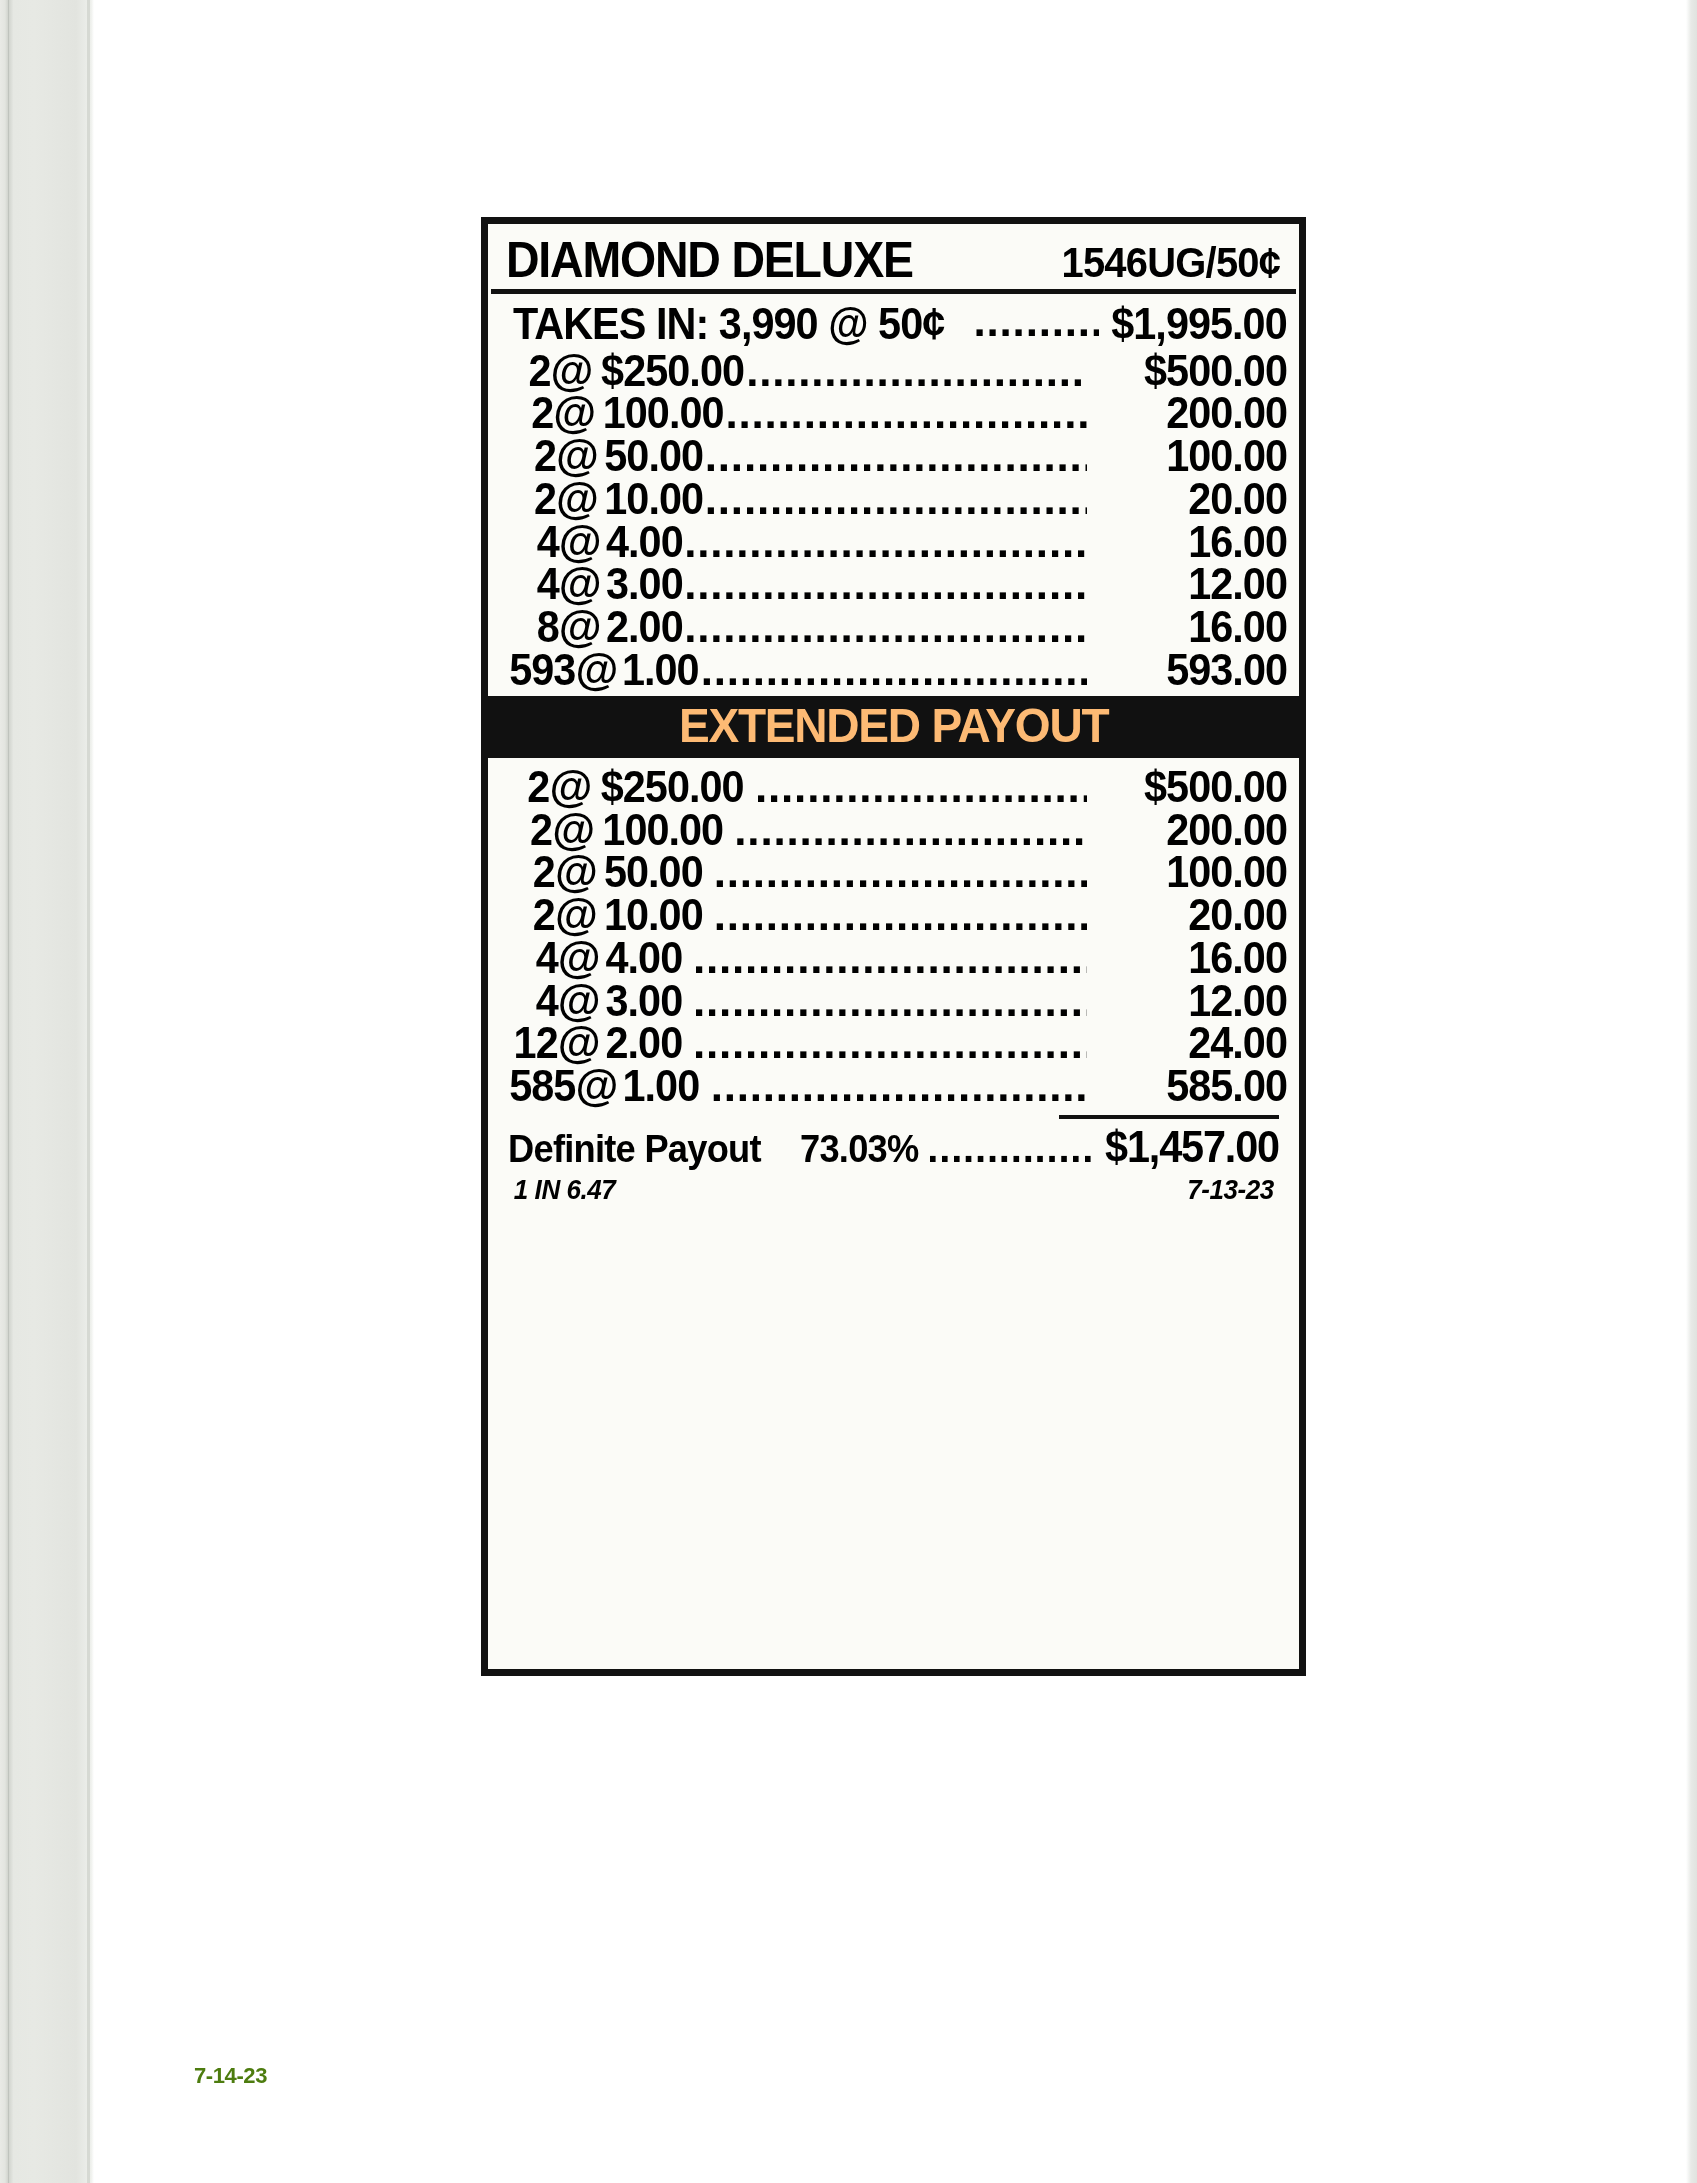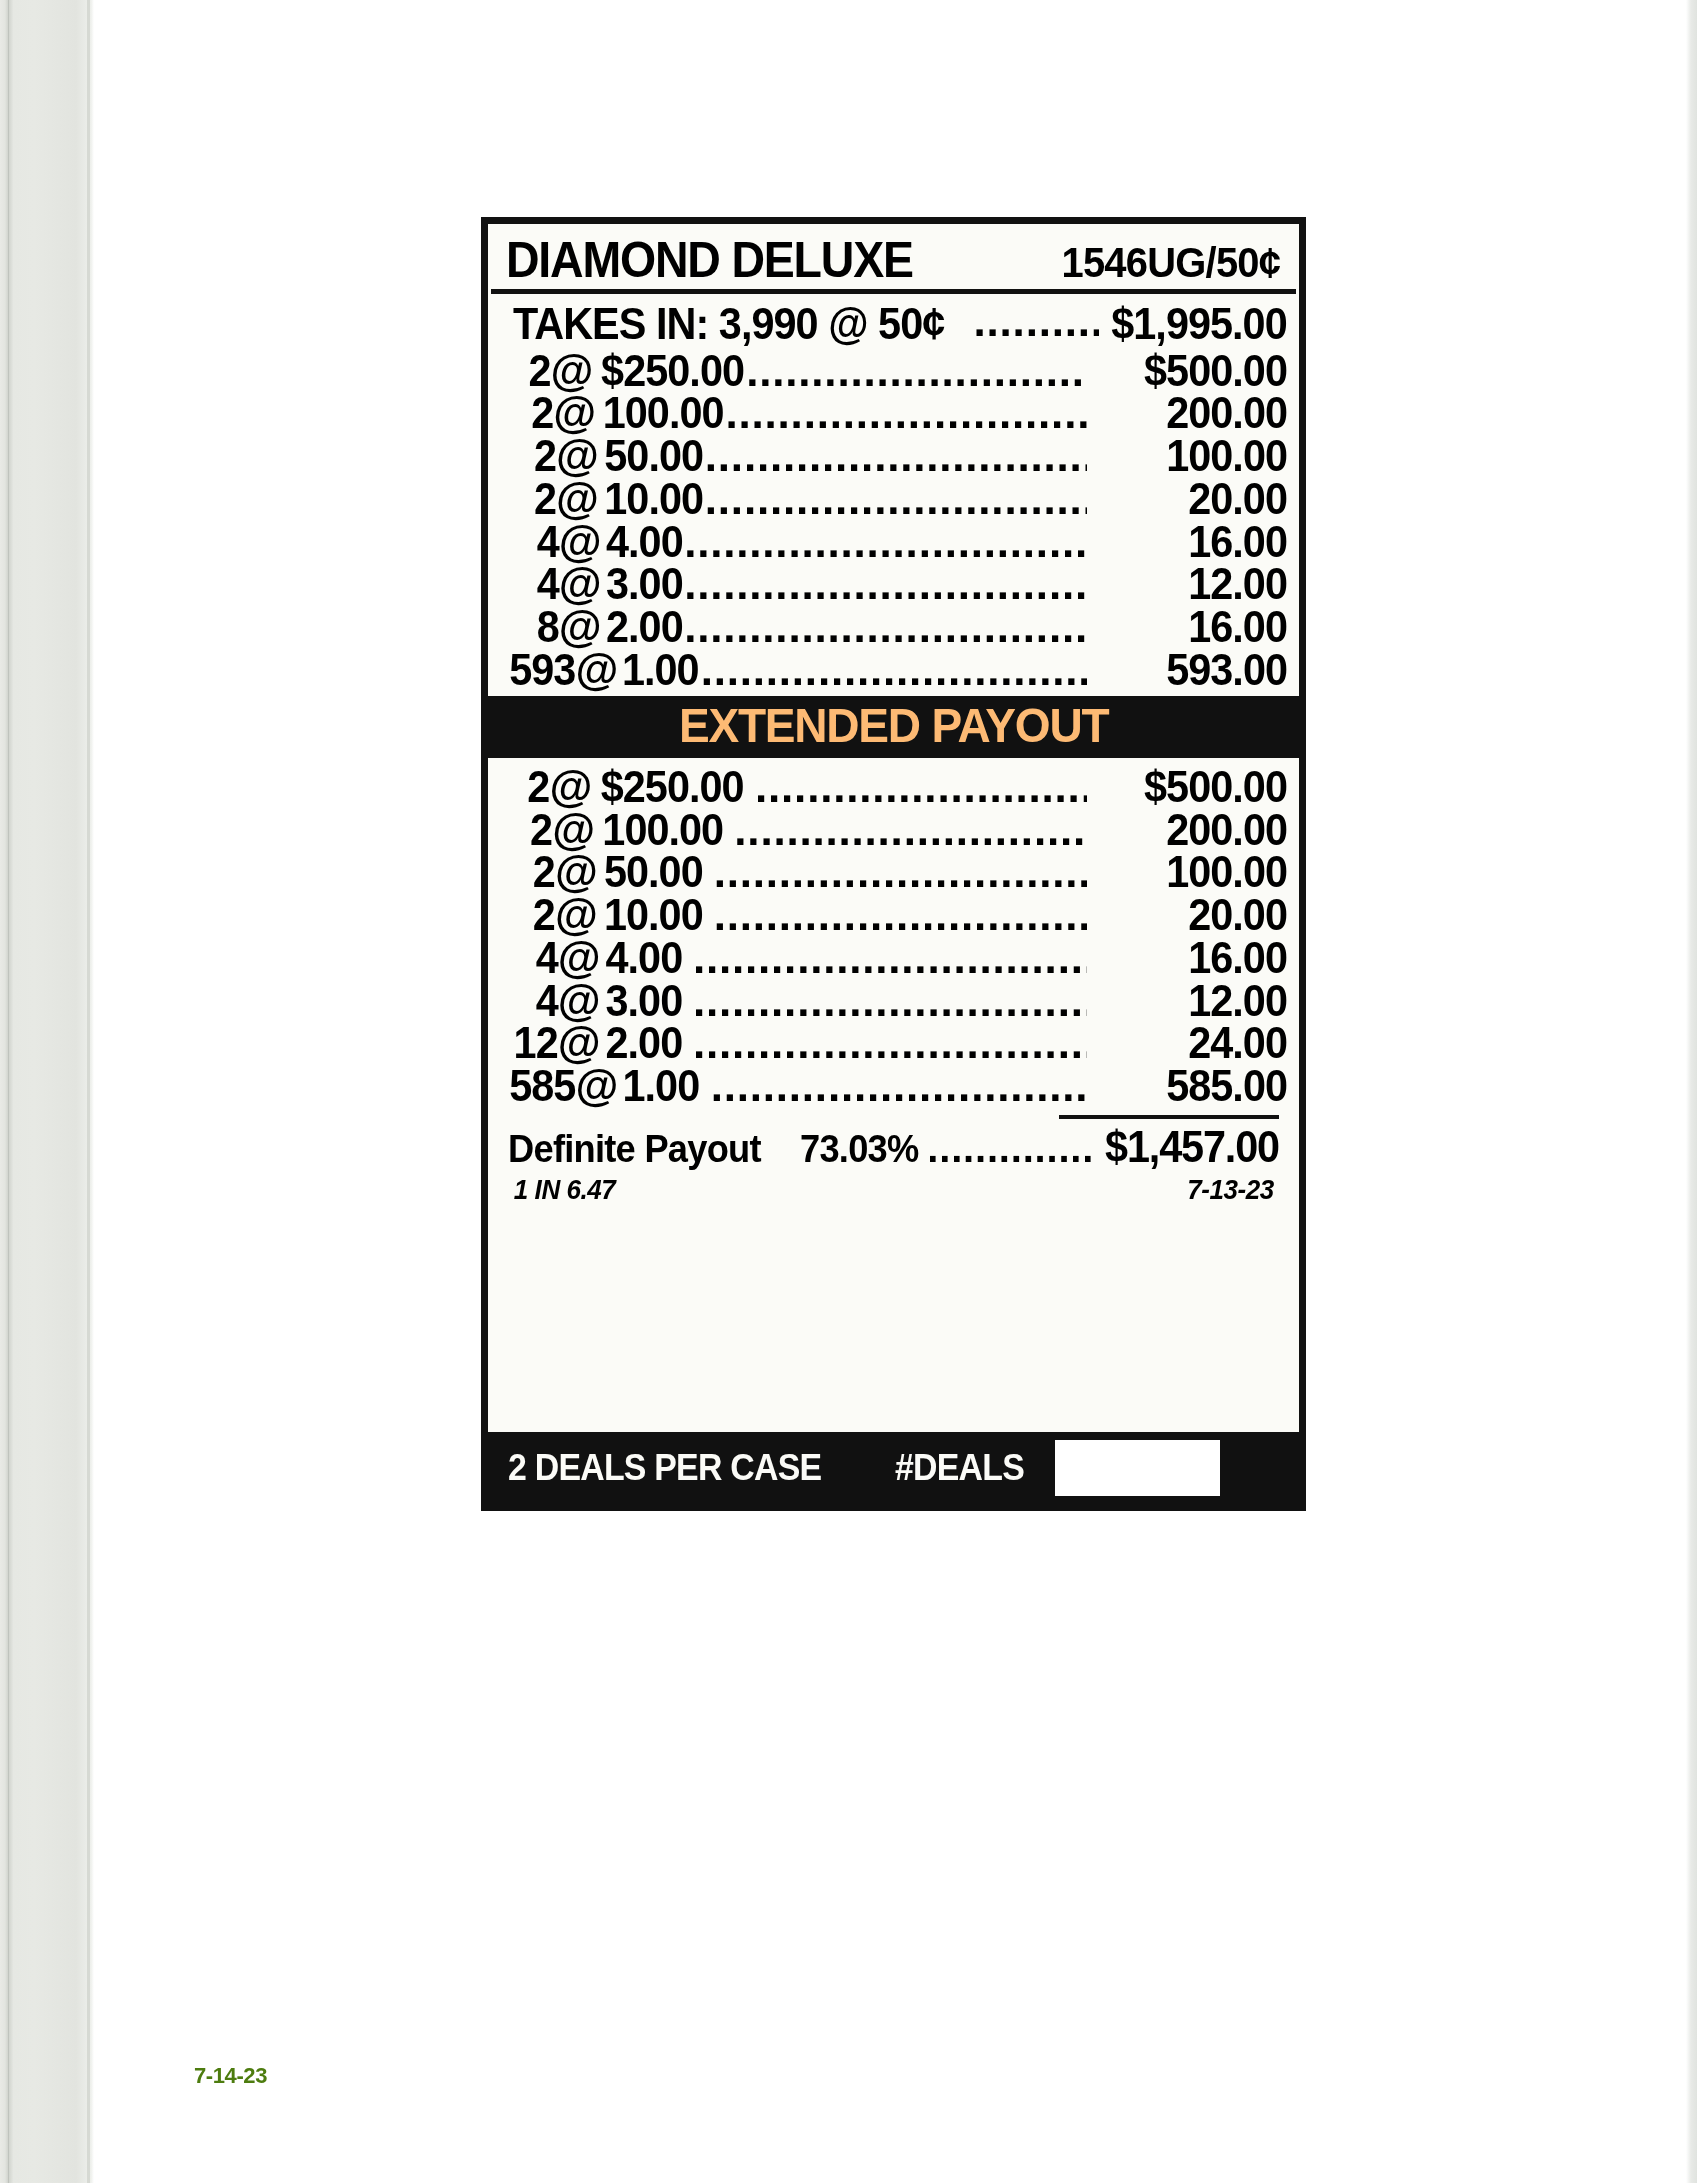--- a/index.html
+++ b/index.html
@@ -42,21 +42,21 @@
     position: absolute; left: 1686px; top: 0; width: 11.8px; height: 2183px;
     background: linear-gradient(to right, #ffffff 0px, #e8eae7 5px, #dfe2de 11.8px);
   }
 
   
   #payout-card {
     position: absolute;
     left: 481px;
     top: 217px;
     width: 825px;
-    height: 1294px;
+    height: 1459px;
     border: 7.6px solid #111111;
     background: #fbfbf7;
     box-sizing: border-box;
   }
   .card-inner {
     position: relative;
     width: 100%;
     height: 100%;
   }
 
@@ -476,25 +476,20 @@
         </div>
 
 
         <div class="foot-row">
           <span>1 IN 6.47</span>
           <span>7-13-23</span>
         </div>
 
       </div>
 
-      <div class="bottom-bar">
-        <span class="deals-per-case">2 DEALS PER CASE</span>
-        <span class="deals-label">#DEALS</span>
-        <span class="deals-box"></span>
-      </div>
 
     </div>
   </div>
 
   <div id="page-date-note">7-14-23</div>
 
 </div>
 
 
 </body></html>

